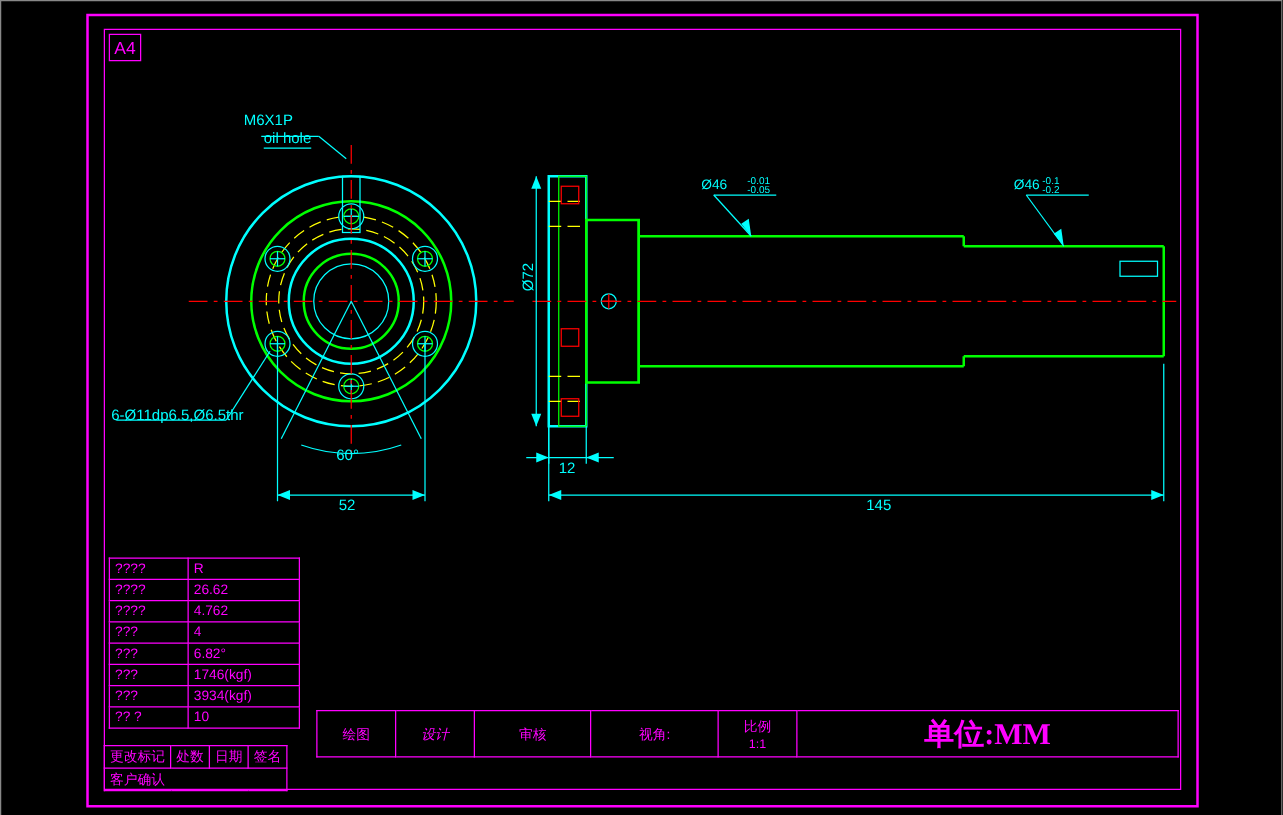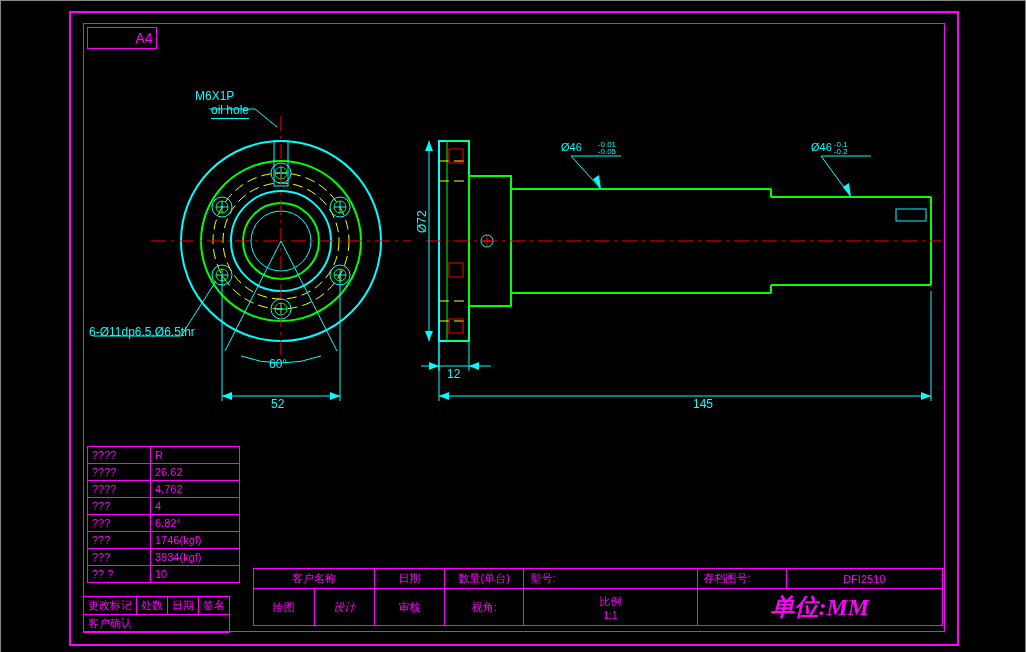--- a/index.html
+++ b/index.html
@@ -76,33 +76,32 @@
   }
   .title-block td {
     border: 1px solid #f0f;
     padding: 2px 6px;
     text-align: center;
   }
   .unit-label {
     color: #f0f;
     font-size: 24px;
     font-weight: bold;
-    font-style: italic;
     font-family: "SimSun", serif;
   }
 </style>
 </head>
 <body>
 
 <div class="canvas">
 
   <div class="outer-frame" style="left:68px; top:10px; width:886px; height:631px;"></div>
   <div class="inner-frame" style="left:82px; top:22px; width:860px; height:607px;"></div>
 
-  <div class="a4-box" style="left:86px; top:26px; width:24px; height:20px;padding-left:44px;">
+  <div class="a4-box" style="left:86px; top:26px; width:24px; height:20px;">
     <span>A4</span>
   </div>
 
   <svg width="1026" height="652">
 
     <g>
 
       <circle cx="280" cy="240" r="100" class="cyan thick"></circle>
 
       <circle cx="280" cy="240" r="80" class="green thick"></circle>
@@ -284,28 +283,20 @@
       <td>签名</td>
     </tr>
     <tr>
       <td colspan="4">客户确认</td>
     </tr>
   </tbody>
     </table>
 
   <table class="title-block" style="left:252px; top:567px; width:690px; border-collapse:collapse; font-size:11px;">
     <tbody>
-        <tr style="height:20px;">
-      <td colspan="2" style="width:110px;">客户名称</td>
-      <td style="width:60px;">日期</td>
-      <td style="width:70px;">数量(单台)</td>
-      <td style="width:170px; text-align:left;">型号:</td>
-      <td style="width:80px; text-align:left;">存档图号:</td>
-      <td style="width:150px;">DFI2510</td>
-    </tr>
     <tr style="height:24px;">
       <td style="width:50px;">绘图</td>
       <td style="width:50px;font-style:italic;">设计</td>
       <td>审核</td>
       <td>视角:</td>
       <td style="width:50px; position:relative;">
         <span>比例</span><br>
         <span style="font-size:10px;">1:1</span>
       </td>
       <td colspan="2"><span class="unit-label">单位:MM</span></td>

